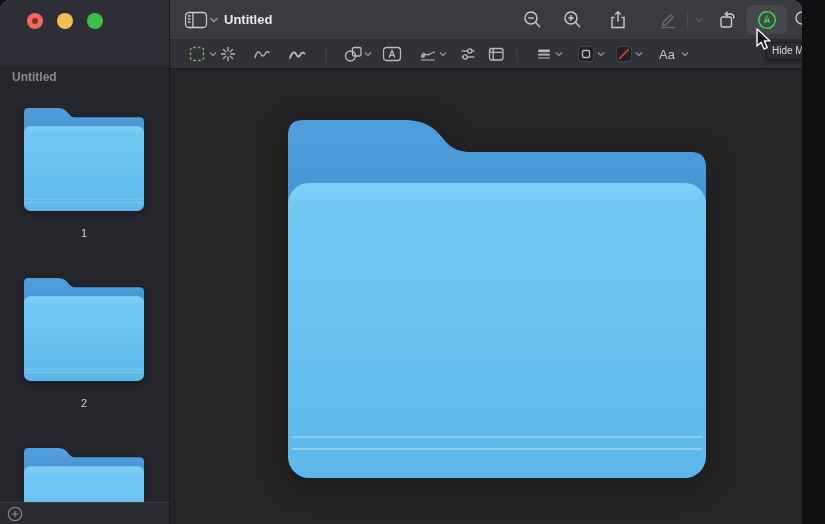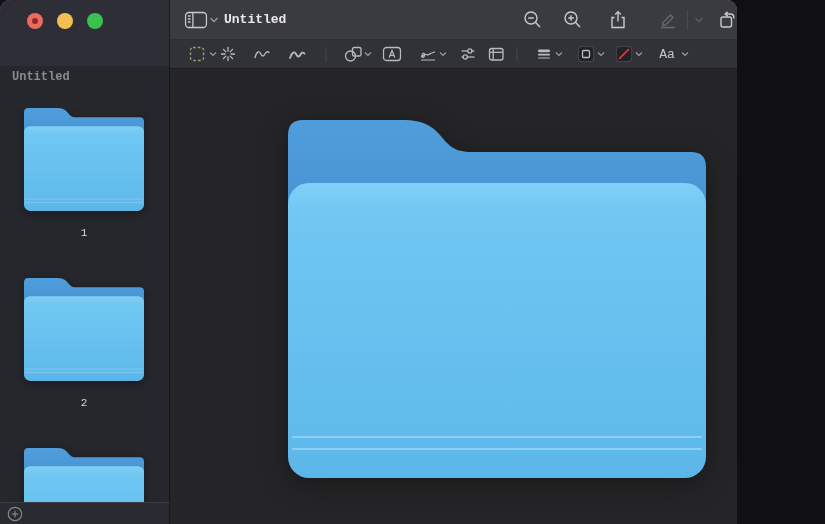--- a/index.html
+++ b/index.html
@@ -1,16 +1,16 @@
 <!DOCTYPE html>
 <html><head>
 <meta charset="utf-8">
 <style>
   html,body{margin:0;padding:0;background:#101013;font-family:"Liberation Sans",sans-serif;}
-  .window{position:relative;width:737px;height:524px;overflow:hidden;background:#d946ef;border-radius:10px 10px 0 0;font-family:Liberation Mono, monospace;}
+  .window{position:relative;width:802px;height:524px;overflow:hidden;background:#d946ef;border-radius:10px 10px 0 0;}
 
   
   .titlebar-left{position:absolute;left:0;top:0;width:170px;height:66px;background:#2e2f36;border-right:1px solid rgba(0,0,0,.38);box-sizing:border-box;}
   .lights{position:absolute;left:27px;top:13px;display:flex;gap:14px;}
   .light{width:16px;height:16px;border-radius:50%;position:relative;}
   .light.red{background:#ed6a5e;}
   .light.red::after{content:"";position:absolute;left:5px;top:5px;width:6px;height:6px;border-radius:50%;background:#8d2d23;}
   .light.yellow{background:#f4bf50;}
   .light.green{background:#38c24b;}
 

